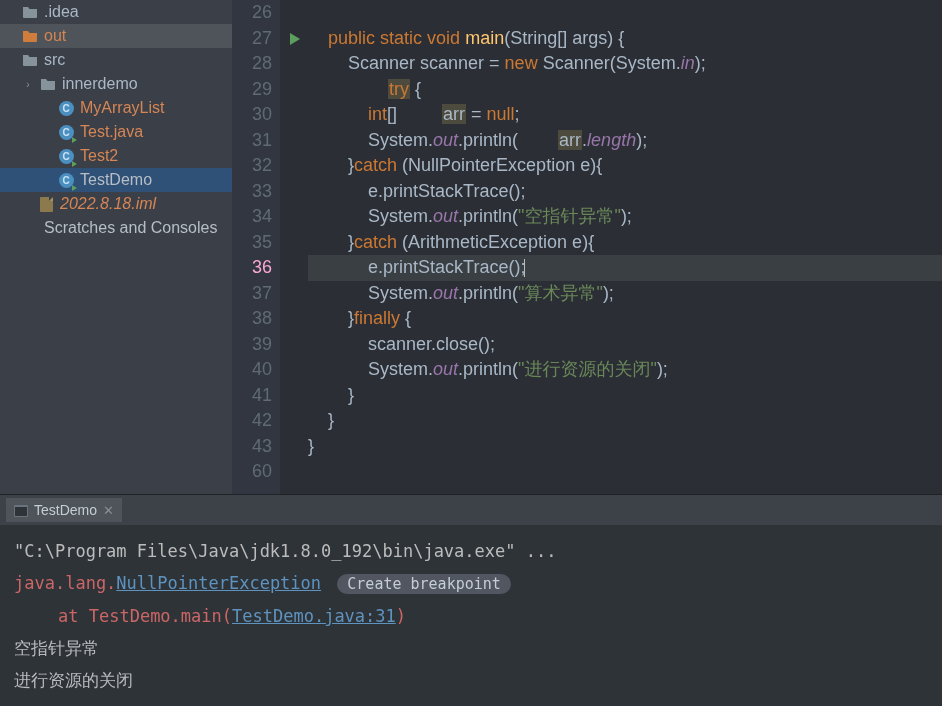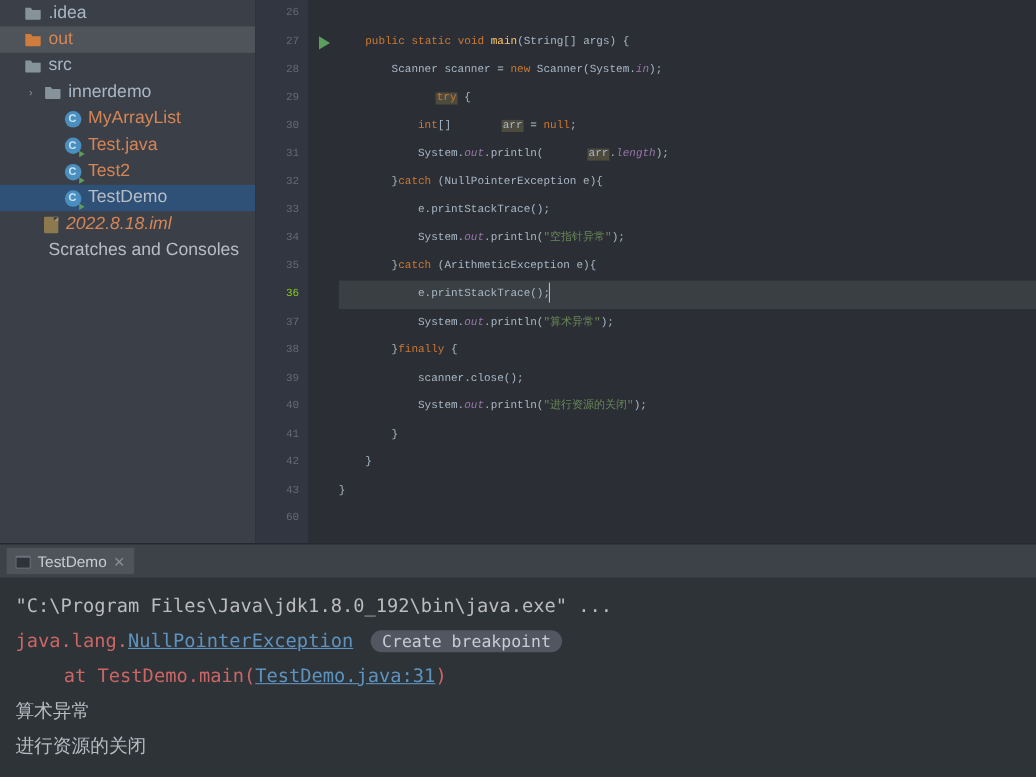--- a/index.html
+++ b/index.html
@@ -92,40 +92,40 @@
       border-left: 4px solid #3b4048;
       border-bottom: 4px solid #a69160;
     }
     .orange-text { color: #d68554; }
     .gray-text { color: #b7bec6; }
 
     .editor {
       flex: 1;
       display: flex;
       background: #2b2f35;
-      font-family: Liberation Mono, monospace;
-      font-size: 10px;
+      font-family: Liberation Sans, sans-serif;
+      font-size: 18px;
       overflow: hidden;
       position: relative;
     }
     .gutter {
       width: 48px;
       background: #313640;
       text-align: right;
       color: #606a75;
       padding: 0 8px;
       user-select: none;
       position: relative;
     }
     .gutter-line {
       height: 25.5px;
       line-height: 25.5px;
       position: relative;
     }
-    .gutter-line.active { color: #84cc16; }
+    .gutter-line.active { color: #f9a8d4; }
     .run-gutter-icon {
       position: absolute;
       left: 50px;
       width: 0;
       height: 0;
       border-left: 10px solid #5b9e5e;
       border-top: 6px solid transparent;
       border-bottom: 6px solid transparent;
     }
     .code-area {
@@ -353,16 +353,16 @@
   </div>
   <div class="console-body">
     <div><span>"C:\Program Files\Java\jdk1.8.0_192\bin\java.exe" ...</span></div>
     <div>
       <span class="err">java.lang.</span><span class="err link">NullPointerException</span>
       <span class="pill">Create breakpoint</span>
     </div>
     <div style="padding-left: 44px;">
       <span class="err">at </span><span class="err">TestDemo.main</span><span class="err">(</span><span class="link">TestDemo.java:31</span><span class="err">)</span>
     </div>
-    <div class="stdout">算术异常</div>
+    <div class="stdout">空指针异常</div>
     <div class="stdout">进行资源的关闭</div>
   </div>
 </div>
 
 </body></html>

